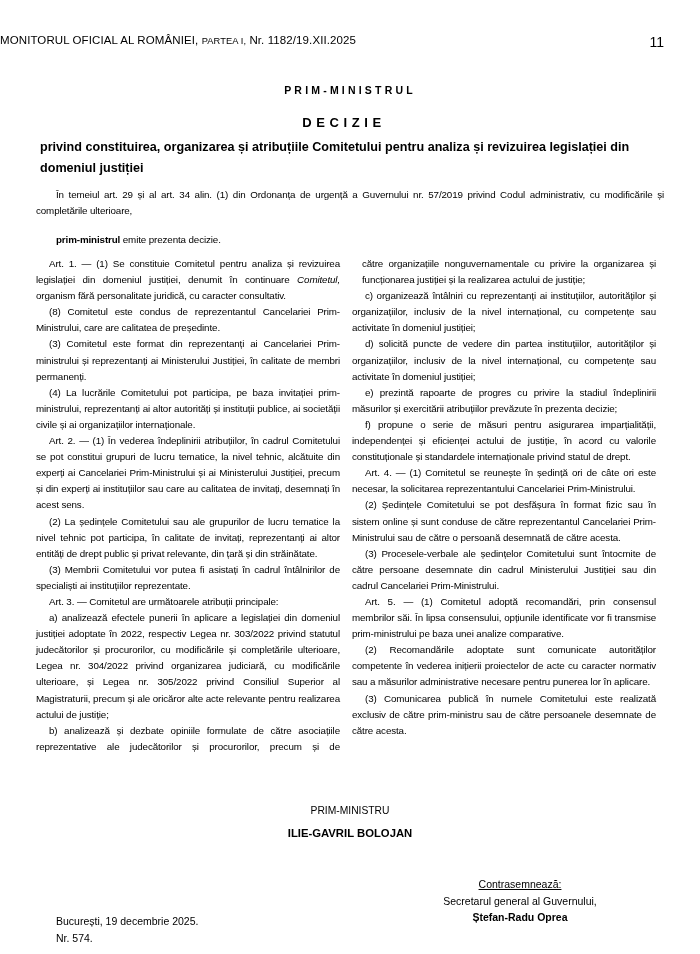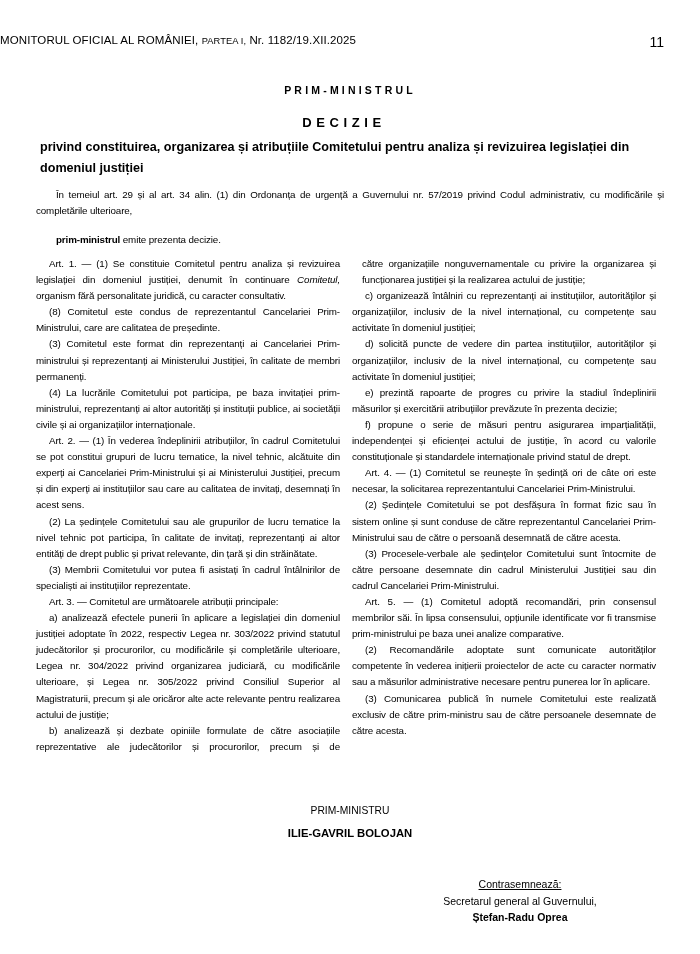--- a/index.html
+++ b/index.html
@@ -91,14 +91,18 @@
     <div>PRIM-MINISTRU</div>
     <div class="b name">ILIE-GAVRIL BOLOJAN</div>
   </div>
 
   <div class="sig-right">
     <div class="u">Contrasemnează:</div>
     <div>Secretarul general al Guvernului,</div>
     <div class="b">Ștefan-Radu Oprea</div>
   </div>
 
+  <div class="footer">
+    <div>București, 19 decembrie 2025.</div>
+    <div>Nr. 574.</div>
+  </div>
 
 </div>
 
 </body></html>

